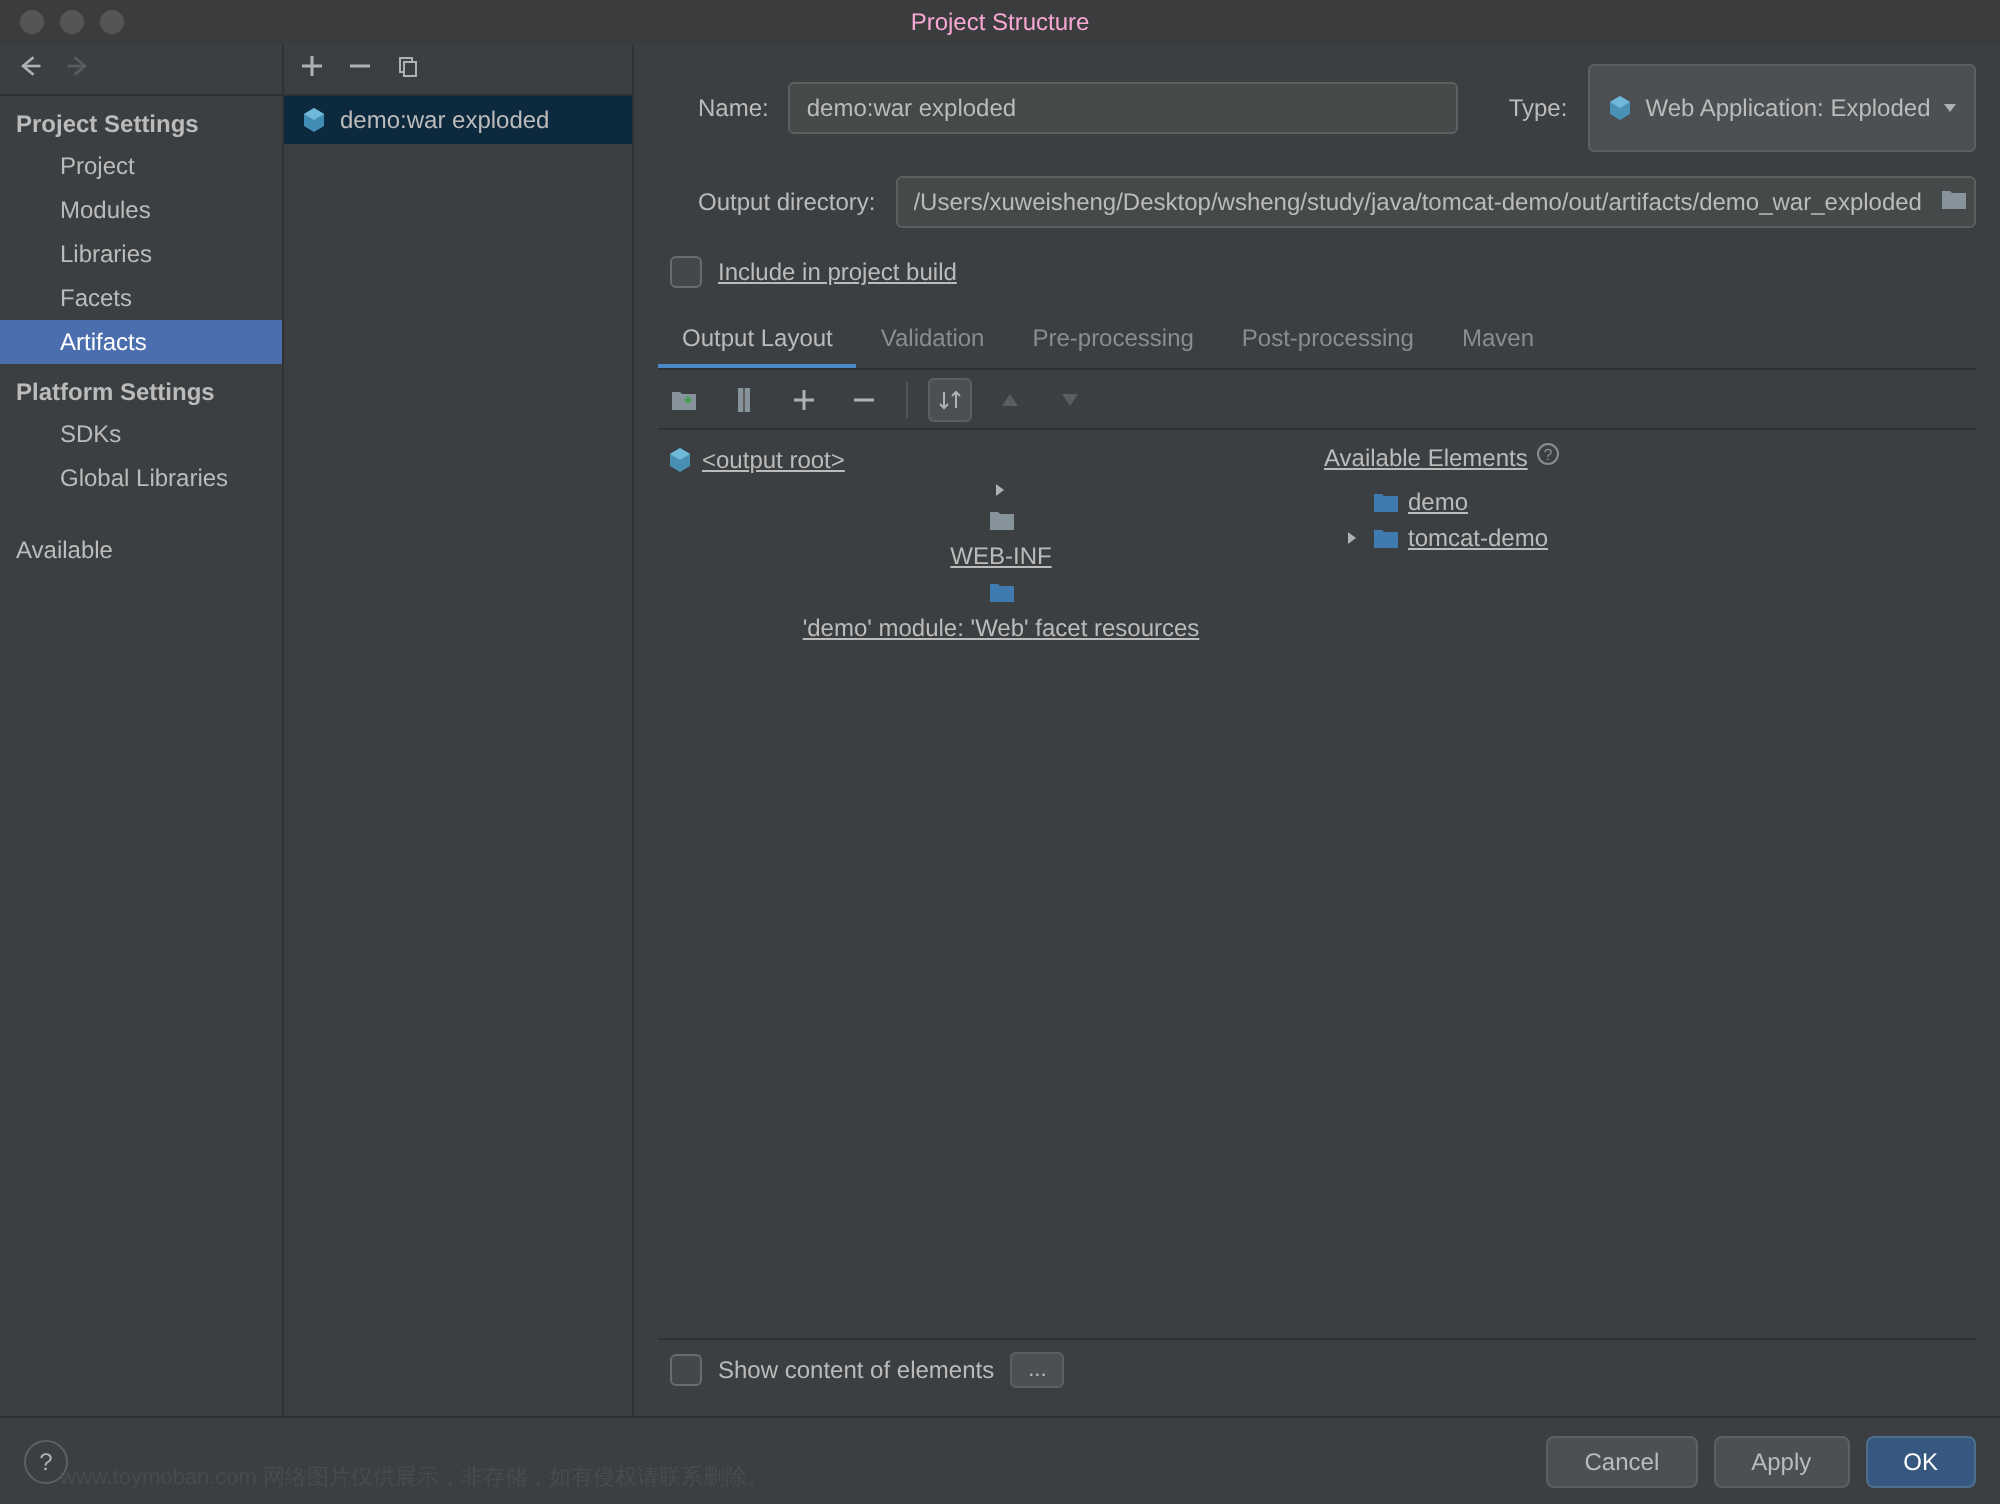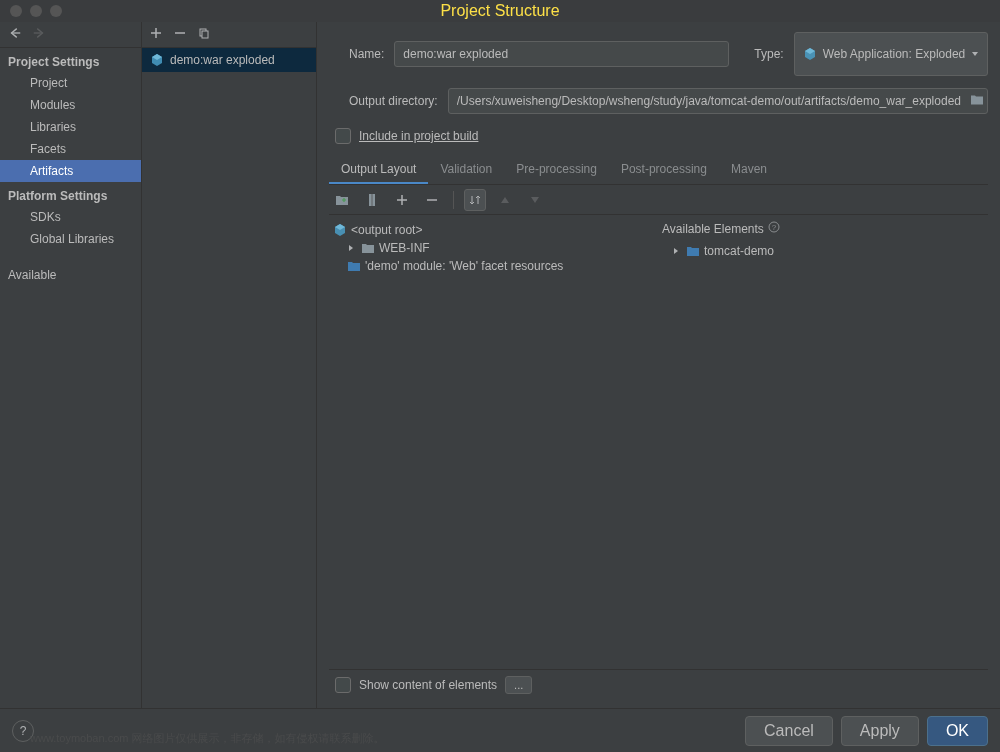--- a/index.html
+++ b/index.html
@@ -1,21 +1,21 @@
 <!DOCTYPE html>
 <html><head>
   <meta charset="utf-8">
   <style>
     * { margin: 0; padding: 0; box-sizing: border-box; font-family: -apple-system, BlinkMacSystemFont, "Segoe UI", sans-serif; }
     body { background: #3c3f41; color: #bbbbbb; font-size: 12px; width: 1000px; height: 752px; overflow: hidden; display: flex; flex-direction: column; }
     
     .titlebar { height: 22px; background: #3a3c3e; display: flex; align-items: center; position: relative; }
     .traffic-lights { display: flex; gap: 8px; padding-left: 10px; }
     .tl { width: 12px; height: 12px; border-radius: 50%; background: #555; }
-    .title { position: absolute; left: 50%; transform: translateX(-50%); color: #fde047; font-size: 16px; }
+    .title { position: absolute; left: 50%; transform: translateX(-50%); color: #f9a8d4; font-size: 12px; }
     
     .main-area { flex: 1; display: flex; min-height: 0; }
     
     .sidebar { width: 142px; background: #3c3f41; border-right: 1px solid #323232; display: flex; flex-direction: column; }
     .nav-icons { height: 26px; display: flex; align-items: center; padding: 0 8px; gap: 10px; border-bottom: 1px solid #323232; }
     .nav-icons svg { fill: #afb1b3; }
     .nav-arrow-disabled svg { fill: #5a5c5e; }
     .section-header { font-weight: bold; color: #bbbbbb; padding: 7px 8px 3px 8px; font-size: 12px; }
     .sidebar-item { padding: 4px 8px 4px 30px; color: #bbbbbb; cursor: pointer; font-size: 12px; }
     .sidebar-item.selected { background: #4b6eaf; color: #fff; }
@@ -43,38 +43,38 @@
     
     .tabs { display: flex; border-bottom: 1px solid #323232; }
     .tab { padding: 6px 12px; color: #8a8d8f; cursor: pointer; font-size: 12px; }
     .tab.active { color: #bbbbbb; border-bottom: 2px solid #4a88c7; }
     
     .layout-toolbar { height: 30px; display: flex; align-items: center; gap: 8px; border-bottom: 1px solid #323232; padding: 0 2px; }
     .tb-btn { width: 22px; height: 22px; display: flex; align-items: center; justify-content: center; }
     .tb-sep { width: 1px; height: 18px; background: #555; margin: 0 2px; }
     .tb-btn.boxed { border: 1px solid #5e6060; border-radius: 3px; background: #4c5052; }
     
-    .layout-body { flex: 1; display: flex; min-height: 0; }
+    .layout-body { flex: 1; display: flex; min-height: 0; text-decoration: underline; }
     .tree-panel { flex: 1; padding: 6px 0; }
     .avail-panel { width: 330px; padding: 6px 0; }
     .avail-header { display: flex; align-items: center; gap: 4px; padding: 0 4px 6px 4px; color: #bbbbbb; }
     
     .tree-row { display: flex; align-items: center; gap: 4px; padding: 2px 4px; color: #bbbbbb; font-size: 12px; }
-    .tree-indent-1 { padding-left: 18px; }
-    .tree-indent-2 { padding-left: 18px; }
+    .tree-indent-1 { padding-left: 18px; flex-direction: column; }
+    .tree-indent-2 { padding-left: 18px; flex-direction: column; }
     .expand-arrow { width: 10px; display: inline-flex; }
     .tree-icon { width: 14px; height: 14px; display: inline-flex; align-items: center; justify-content: center; }
     
     .show-content-row { display: flex; align-items: center; gap: 8px; padding: 6px; border-top: 1px solid #323232; }
     .more-btn { background: #4c5052; border: 1px solid #5e6060; border-radius: 3px; padding: 2px 8px; color: #bbbbbb; font-size: 11px; }
     
     .footer { height: 44px; border-top: 1px solid #323232; display: flex; align-items: center; padding: 0 12px; background: #3c3f41; }
     .help-btn { width: 22px; height: 22px; border: 1px solid #5e6060; border-radius: 50%; display: flex; align-items: center; justify-content: center; color: #afb1b3; }
     .footer-spacer { flex: 1; }
-    .btn { background: #4c5052; border: 1px solid #5e6060; border-radius: 4px; padding: 5px 18px; color: #bbbbbb; font-size: 16px; margin-left: 8px; cursor: pointer; }
+    .btn { background: #4c5052; border: 1px solid #5e6060; border-radius: 4px; padding: 5px 18px; color: #bbbbbb; font-size: 12px; margin-left: 8px; cursor: pointer; }
     .btn.primary { background: #365880; border-color: #4c708c; color: #fff; text-align: right; }
     
     .watermark { position: absolute; bottom: 6px; left: 30px; color: #525252; font-size: 11px; opacity: 0.6; }
   </style>
 </head>
 <body>
 
 <div class="titlebar">
   <div class="traffic-lights">
     <div class="tl"></div>
@@ -252,20 +252,28 @@
       </div>
 
       <div class="avail-panel">
         <div class="avail-header">
           <span>Available Elements</span>
           <span><svg width="12" height="12" viewBox="0 0 12 12">
                 <circle cx="6" cy="6" r="5" fill="none" stroke="#8a8d8f"></circle>
                 <text x="6" y="9" text-anchor="middle" fill="#8a8d8f" font-size="8">?</text>
               </svg></span>
         </div>
+        <div class="tree-row" style="padding-left:28px">
+          <span class="tree-icon">
+              <svg width="14" height="12" viewBox="0 0 14 12">
+                <path d="M1 2h4l1 1h7v8H1z" fill="#3f7bb0"></path>
+              </svg>
+            </span>
+          <span>demo</span>
+        </div>
         <div class="tree-row" style="padding-left:14px">
           <span class="expand-arrow">
               <svg width="8" height="8" viewBox="0 0 8 8">
                 <path d="M2 1 L6 4 L2 7 Z" fill="#afb1b3"></path>
               </svg>
             </span>
           <span class="tree-icon">
               <svg width="14" height="12" viewBox="0 0 14 12">
                 <path d="M1 2h4l1 1h7v8H1z" fill="#3f7bb0"></path>
               </svg>

